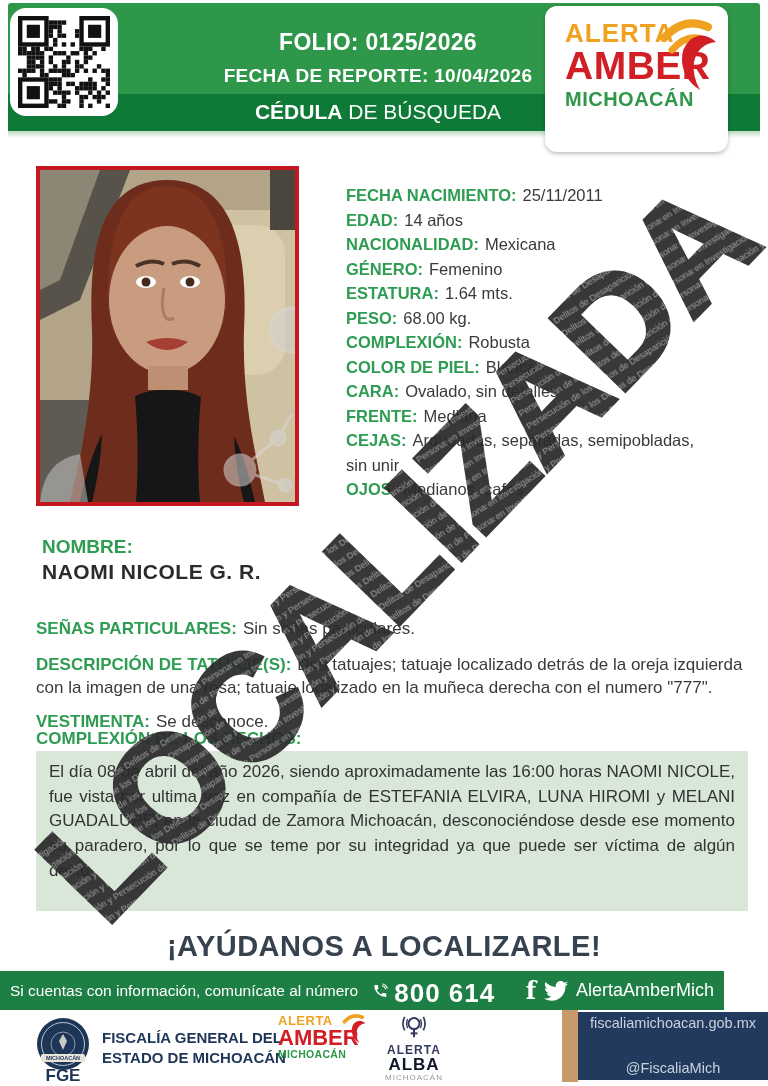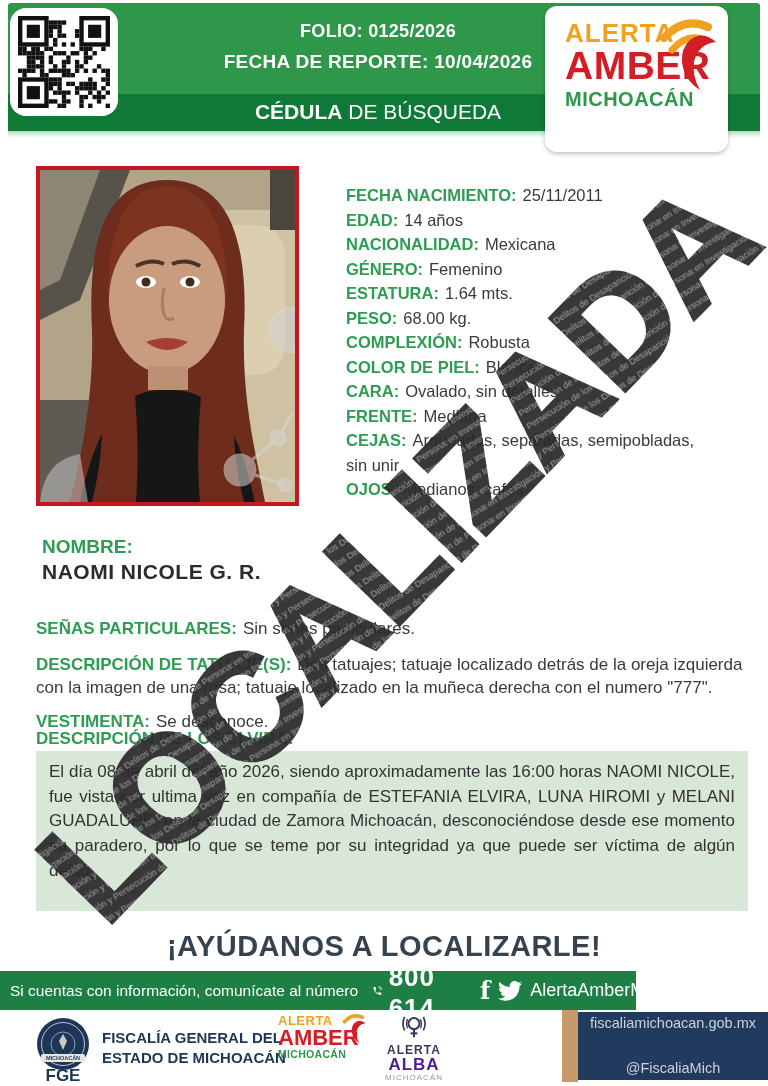--- a/index.html
+++ b/index.html
@@ -6,21 +6,21 @@
   .page{position:relative;width:768px;height:1086px;background:#fff;overflow:hidden;
         font-family:"Liberation Sans",sans-serif;}
   
   .header{position:absolute;left:8px;top:3px;width:752px;height:128px;background:#2f9749;border-radius:3px;}
   .header-stripe{position:absolute;left:0;bottom:0;width:100%;height:37px;background:#0f7a38;}
   .header-shadow{position:absolute;left:8px;top:131px;width:752px;height:7px;
         background:linear-gradient(#bcd8c2,#ffffff);}
   .qr-box{position:absolute;left:10px;top:8px;width:108px;height:108px;background:#fff;border-radius:16px;
         display:flex;align-items:center;justify-content:center;z-index:3;}
   .folio-block{position:absolute;left:130px;top:10px;width:480px;text-align:center;color:#fff;}
-  .folio-line{font-size:18px;font-weight:bold;letter-spacing:.3px;margin-top:8px;}
+  .folio-line{font-size:23px;font-weight:bold;letter-spacing:.3px;margin-top:16px;}
   .folio-line2{font-size:19px;font-weight:bold;letter-spacing:.3px;margin-top:9px;}
   .cedula-line{position:absolute;left:130px;bottom:7px;width:480px;text-align:center;color:#fff;font-size:21px;}
   .cedula-line b{font-weight:bold;}
   .logo-box{position:absolute;left:545px;top:6px;width:183px;height:146px;background:#fff;border-radius:12px;
         box-shadow:0 2px 4px rgba(0,0,0,.25);z-index:4;padding:14px 0 0 20px;box-sizing:border-box;}
   .logo-alerta{color:#f0a11f;font-weight:bold;font-size:26px;letter-spacing:1px;line-height:1;}
   .logo-amber{color:#d21f26;font-weight:bold;font-size:39px;letter-spacing:.5px;line-height:1.02;}
   .logo-mich{color:#2f9749;font-weight:bold;font-size:20px;letter-spacing:.5px;line-height:1.3;}
   .logo-swoosh{position:absolute;right:6px;top:8px;}
   
@@ -38,40 +38,40 @@
   .sec-senas{top:601px;}
   .sec-tatuajes{top:634px;margin-top:20px;}
   .sec-vestimenta{top:694px;}
   .hechos-label{position:absolute;left:36px;top:729px;font-size:17px;font-weight:bold;color:#2e9c52;}
   .hechos-box{position:absolute;left:36px;top:751px;width:712px;height:160px;background:#d8e7d8;
         box-sizing:border-box;padding:9px 13px;font-size:17px;line-height:1.45;color:#333;text-align:justify;}
   
   .help-banner{position:absolute;left:0;top:930px;width:768px;text-align:center;font-size:29px;font-weight:800;
         color:#37424f;letter-spacing:.5px;}
   
-  .contact-bar{position:absolute;left:0;top:971px;width:636px;height:39px;background:#1e7f45;display:flex;
+  .contact-bar{position:absolute;left:0;top:971px;width:724px;height:39px;background:#1e7f45;display:flex;
         align-items:center;color:#fff;box-sizing:border-box;padding:0 10px;}
   .contact-msg{font-size:15.5px;flex:0 0 auto;}
   .phone-group{display:flex;align-items:center;margin-left:14px;}
   .phone-number{font-size:26px;font-weight:bold;letter-spacing:1px;margin-left:6px;margin-top:36px;}
   .social-group{display:flex;align-items:center;margin-left:16px;}
   .fb-f{font-size:24px;font-weight:bold;line-height:1;margin-right:8px;font-family:"DejaVu Serif",serif;}
   .social-handle{font-size:18px;margin-left:8px;}
   
   .footer{position:absolute;left:0;top:1010px;width:768px;height:76px;background:#fff;}
   .fge-seal{position:absolute;left:32px;top:6px;}
   .fge-text{position:absolute;left:102px;top:18px;font-size:15px;font-weight:bold;color:#1d3557;line-height:1.3;}
   .amber-mini{position:absolute;left:278px;top:4px;width:90px;line-height:1;}
   .amber-mini .a1{color:#f0a11f;font-weight:bold;font-size:13px;letter-spacing:.5px;}
   .amber-mini .a2{color:#d21f26;font-weight:bold;font-size:22px;}
   .amber-mini .a3{color:#2f9749;font-weight:bold;font-size:10.5px;letter-spacing:.3px;}
   .mini-swoosh{position:absolute;left:64px;top:-2px;}
   .alba-logo{position:absolute;left:374px;top:4px;width:80px;text-align:center;line-height:1.05;}
   .alba-logo .b1{color:#343a5e;font-weight:bold;font-size:12px;letter-spacing:1px;}
-  .alba-logo .b2{color:#4c1d95;font-weight:bold;font-size:17px;letter-spacing:1px;}
+  .alba-logo .b2{color:#0f172a;font-weight:bold;font-size:17px;letter-spacing:1px;}
   .alba-logo .b3{color:#9a9a9a;font-size:8px;letter-spacing:1px;}
   .tan-strip{position:absolute;left:562px;top:0px;width:16px;height:72px;background:#c89a6a;}
   .navy-box{position:absolute;left:578px;top:2px;width:190px;height:68px;background:#223a5e;color:#c9d2dc;
         display:flex;flex-direction:column;align-items:center;justify-content:space-between;font-size:14.5px;line-height:1.6;}
   
   .watermark{position:absolute;left:-93px;top:445px;width:980px;height:210px;transform:rotate(-46deg);
         z-index:40;pointer-events:none;opacity:.93;}
 </style>
 </head>
 <body>
@@ -304,21 +304,21 @@
     <div class="field"><span class="flabel">OJOS:</span><span>Medianos, cafes</span></div>
   </div>
 
   <div class="name-label">NOMBRE:</div>
   <div class="name-value">NAOMI NICOLE G. R.</div>
 
   <p class="section sec-senas"><span class="slabel">SEÑAS PARTICULARES:</span><span>Sin señas particulares.</span></p>
   <p class="section sec-tatuajes"><span class="slabel">DESCRIPCIÓN DE TATUAJE(S):</span><span>Dos tatuajes; tatuaje localizado detrás de la oreja izquierda con la imagen de una rosa; tatuaje localizado en la muñeca derecha con el numero "777".</span></p>
   <p class="section sec-vestimenta"><span class="slabel">VESTIMENTA:</span><span>Se desconoce.</span></p>
 
-  <div class="hechos-label">DESCRIPCIÓN DE LOS ELVIRA:</div>
+  <div class="hechos-label">COMPLEXIÓN DE LOS HECHOS:</div>
   <div class="hechos-box"><span>El día 08 de abril del año 2026, siendo aproximadamente las 16:00 horas NAOMI NICOLE, fue vista por ultima vez en compañía de ESTEFANIA ELVIRA, LUNA HIROMI y MELANI GUADALUPE, en la ciudad de Zamora Michoacán, desconociéndose desde ese momento su paradero, por lo que se teme por su integridad ya que puede ser víctima de algún delito.</span></div>
 
   <div class="help-banner">¡AYÚDANOS A LOCALIZARLE!</div>
 
   <div class="contact-bar">
     <span class="contact-msg">Si cuentas con información, comunícate al número</span>
     <span class="phone-group">
       <svg width="24" height="24" viewBox="0 0 24 24">
         <path fill="#fff" d="M7.1 10.6c1.4 2.8 3.7 5.1 6.5 6.5l2.1-2.1c.3-.3.7-.4 1-.2 1.1.4 2.3.6 3.5.6.6 0 1 .4 1 1v3.4c0 .6-.4 1-1 1C11.3 20.8 3.4 12.9 3.4 4c0-.6.5-1 1-1h3.5c.6 0 1 .4 1 1 0 1.2.2 2.4.6 3.5.1.3 0 .7-.2 1l-2.2 2.1z"></path>
         <path d="M15.5 4.2c2.3.6 4 2.3 4.6 4.6" stroke="#fff" stroke-width="1.6" fill="none" stroke-linecap="round"></path>

